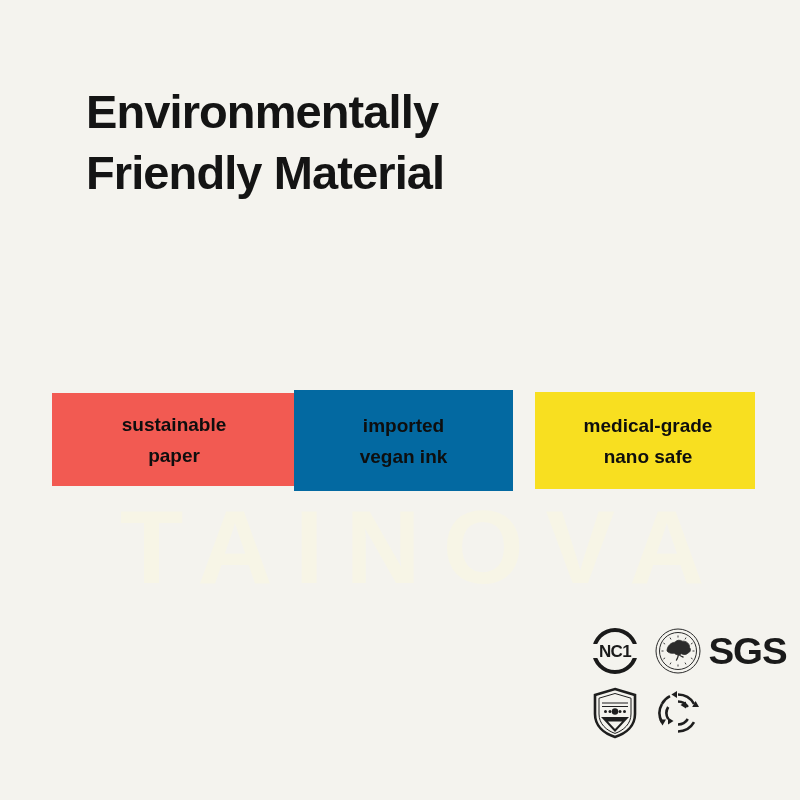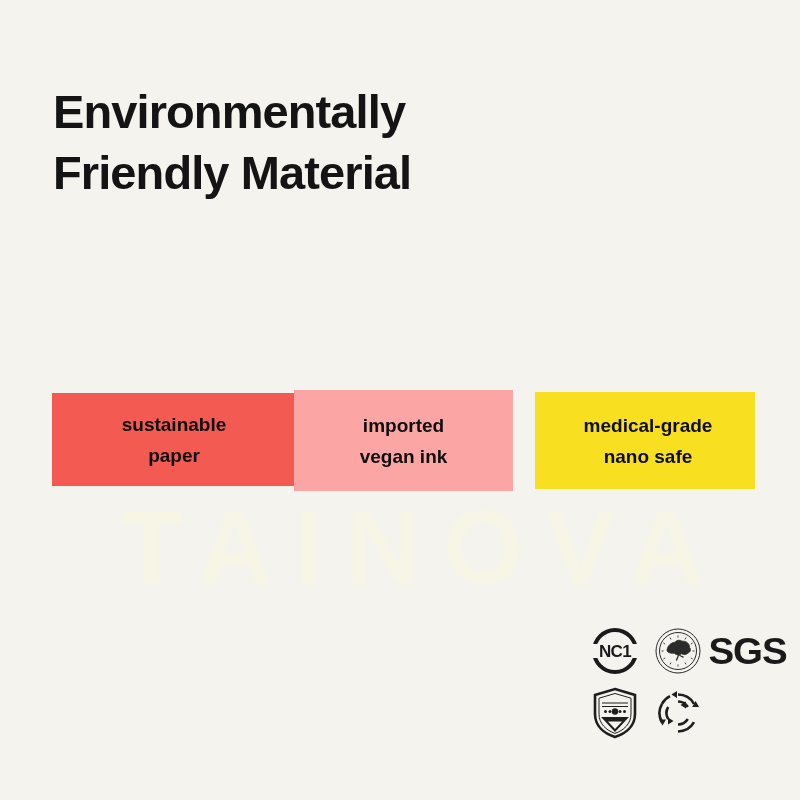--- a/index.html
+++ b/index.html
@@ -55,20 +55,21 @@
     font-family: "Liberation Sans", sans-serif;
     font-weight: 700;
     font-size: 47px;
     line-height: 61px;
     letter-spacing: -0.9px;
     color: #141414;
   }
   .headline .line {
     display: block;
     white-space: nowrap;
+    margin-left: 33px;
   }
 
   
   .subhead {
     position: absolute;
     left: 53px;
     top: 236px;
     width: 640px;
     font-family: "Liberation Sans", sans-serif;
     font-weight: 400;
@@ -170,21 +171,21 @@
   </h1>
 
 
   <div class="chip-row">
 
     <div class="chip chip-0" id="chip-0" style="background: rgb(242, 90, 82); color: rgb(14, 14, 14);">
       <span>sustainable</span>
       <span>paper</span>
     </div>
 
-    <div class="chip chip-1" id="chip-1" style="background: #fca5a5; color: rgb(14, 14, 14);">
+    <div class="chip chip-1" id="chip-1" style="background: #0369a1; color: rgb(14, 14, 14);">
       <span>imported</span>
       <span>vegan ink</span>
     </div>
 
     <div class="chip chip-2" id="chip-2" style="background: rgb(248, 223, 32); color: rgb(14, 14, 14); padding-left: 6px;">
       <span>medical-grade</span>
       <span>nano safe</span>
     </div>
 
   </div>

